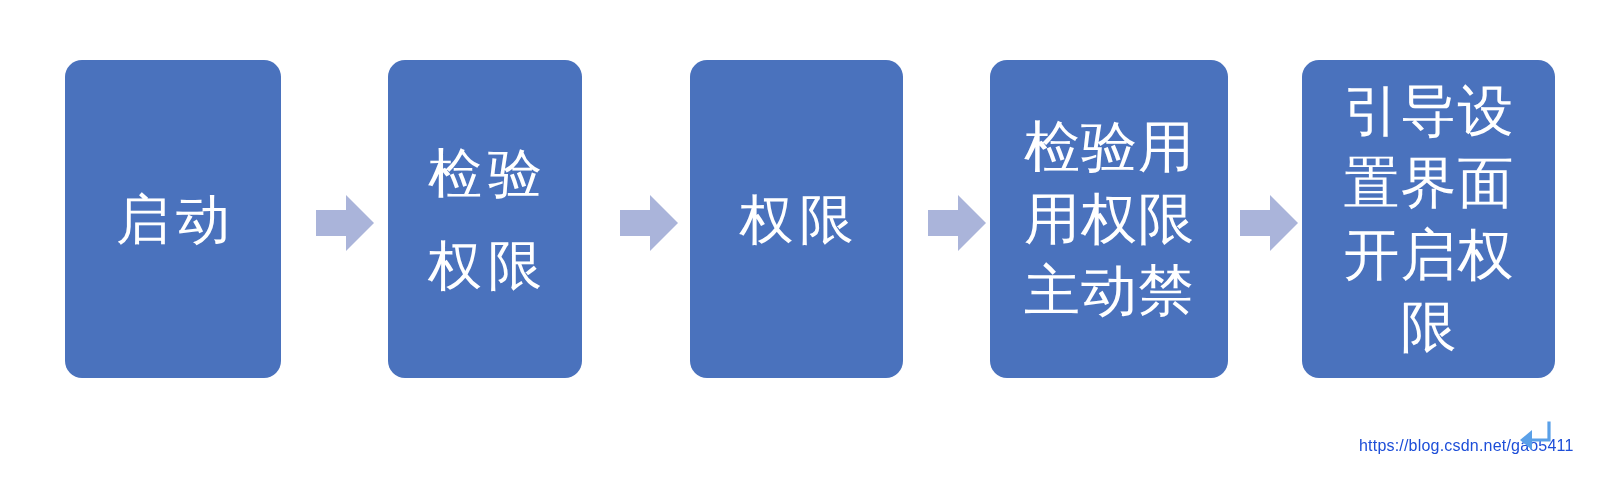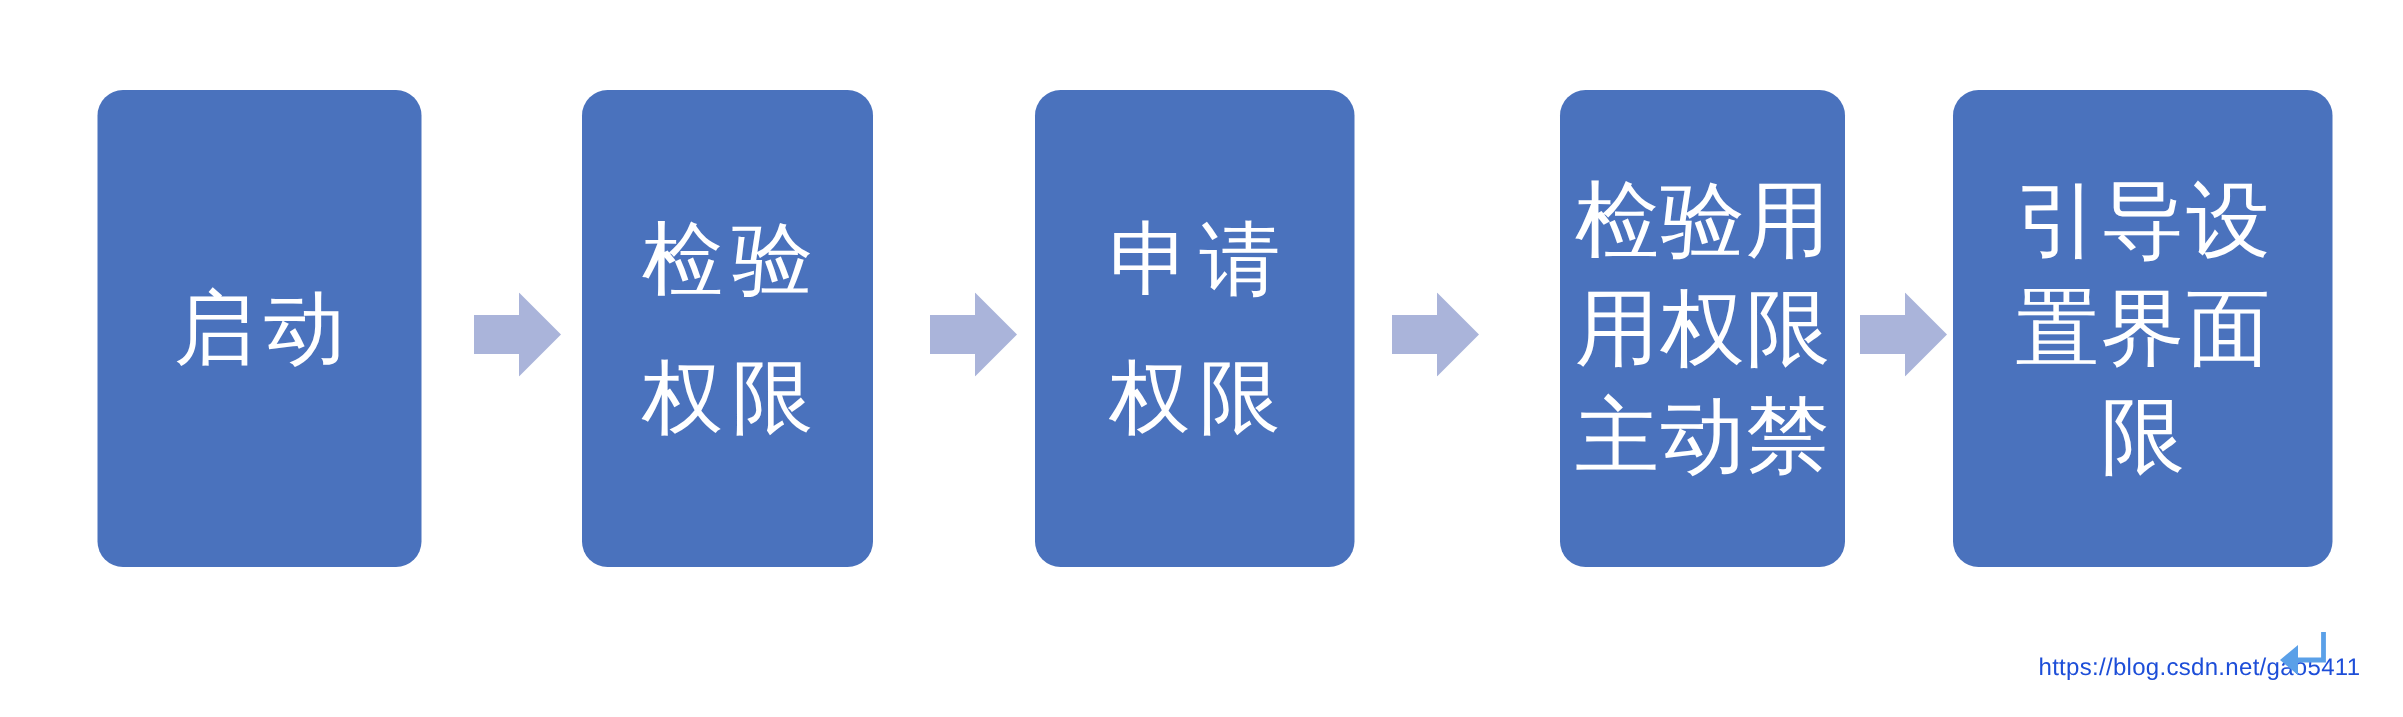--- a/index.html
+++ b/index.html
@@ -38,21 +38,21 @@
     display: block;
     white-space: nowrap;
     color: #ffffff;
     font-weight: 400;
   }
 
   
   #node-1 { left: 65px;   top: 60px; width: 216px; height: 318px; }
   #node-2 { left: 388px;  top: 60px; width: 194px; height: 318px; }
   #node-3 { left: 690px;  top: 60px; width: 213px; height: 318px; }
-  #node-4 { left: 1040px; top: 60px; width: 190px; height: 318px; }
+  #node-4 { left: 990px; top: 60px; width: 238px; height: 318px; }
   #node-5 { left: 1302px; top: 60px; width: 253px; height: 318px; }
 
   
   #node-1 .node-line,
   #node-2 .node-line,
   #node-3 .node-line {
     font-size: 54px;
     line-height: 92px;
     letter-spacing: 6px;
     text-indent: 6px;
@@ -120,21 +120,20 @@
     <span class="node-line">权限</span>
   </div>
 
   <div class="flow-arrow" id="arrow-2">
     <svg width="58" height="56" viewBox="0 0 58 56" xmlns="http://www.w3.org/2000/svg">
       <polygon points="0,15 30,15 30,0 58,28 30,56 30,41 0,41" fill="#aab4da"></polygon>
     </svg>
   </div>
 
   <div class="flow-node" id="node-3">
-    <span class="node-line">申请</span>
     <span class="node-line">权限</span>
   </div>
 
   <div class="flow-arrow" id="arrow-3">
     <svg width="58" height="56" viewBox="0 0 58 56" xmlns="http://www.w3.org/2000/svg">
       <polygon points="0,15 30,15 30,0 58,28 30,56 30,41 0,41" fill="#aab4da"></polygon>
     </svg>
   </div>
 
   <div class="flow-node" id="node-4">
@@ -145,20 +144,21 @@
 
   <div class="flow-arrow" id="arrow-4">
     <svg width="58" height="56" viewBox="0 0 58 56" xmlns="http://www.w3.org/2000/svg">
       <polygon points="0,15 30,15 30,0 58,28 30,56 30,41 0,41" fill="#aab4da"></polygon>
     </svg>
   </div>
 
   <div class="flow-node" id="node-5">
     <span class="node-line">引导设</span>
     <span class="node-line">置界面</span>
+    <span class="node-line">开启权</span>
     <span class="node-line">限</span>
   </div>
 
   <div id="watermark">https://blog.csdn.net/gao5411</div>
 
   <div id="return-icon">
     <svg width="34" height="32" viewBox="0 0 34 32" xmlns="http://www.w3.org/2000/svg">
       <path d="M30 2 L30 19 L11 19" fill="none" stroke="#5aa0e8" stroke-width="3.2" stroke-linecap="square" stroke-linejoin="miter"></path>
       <polygon points="13,9 13,29 1,19" fill="#5aa0e8"></polygon>
     </svg>

